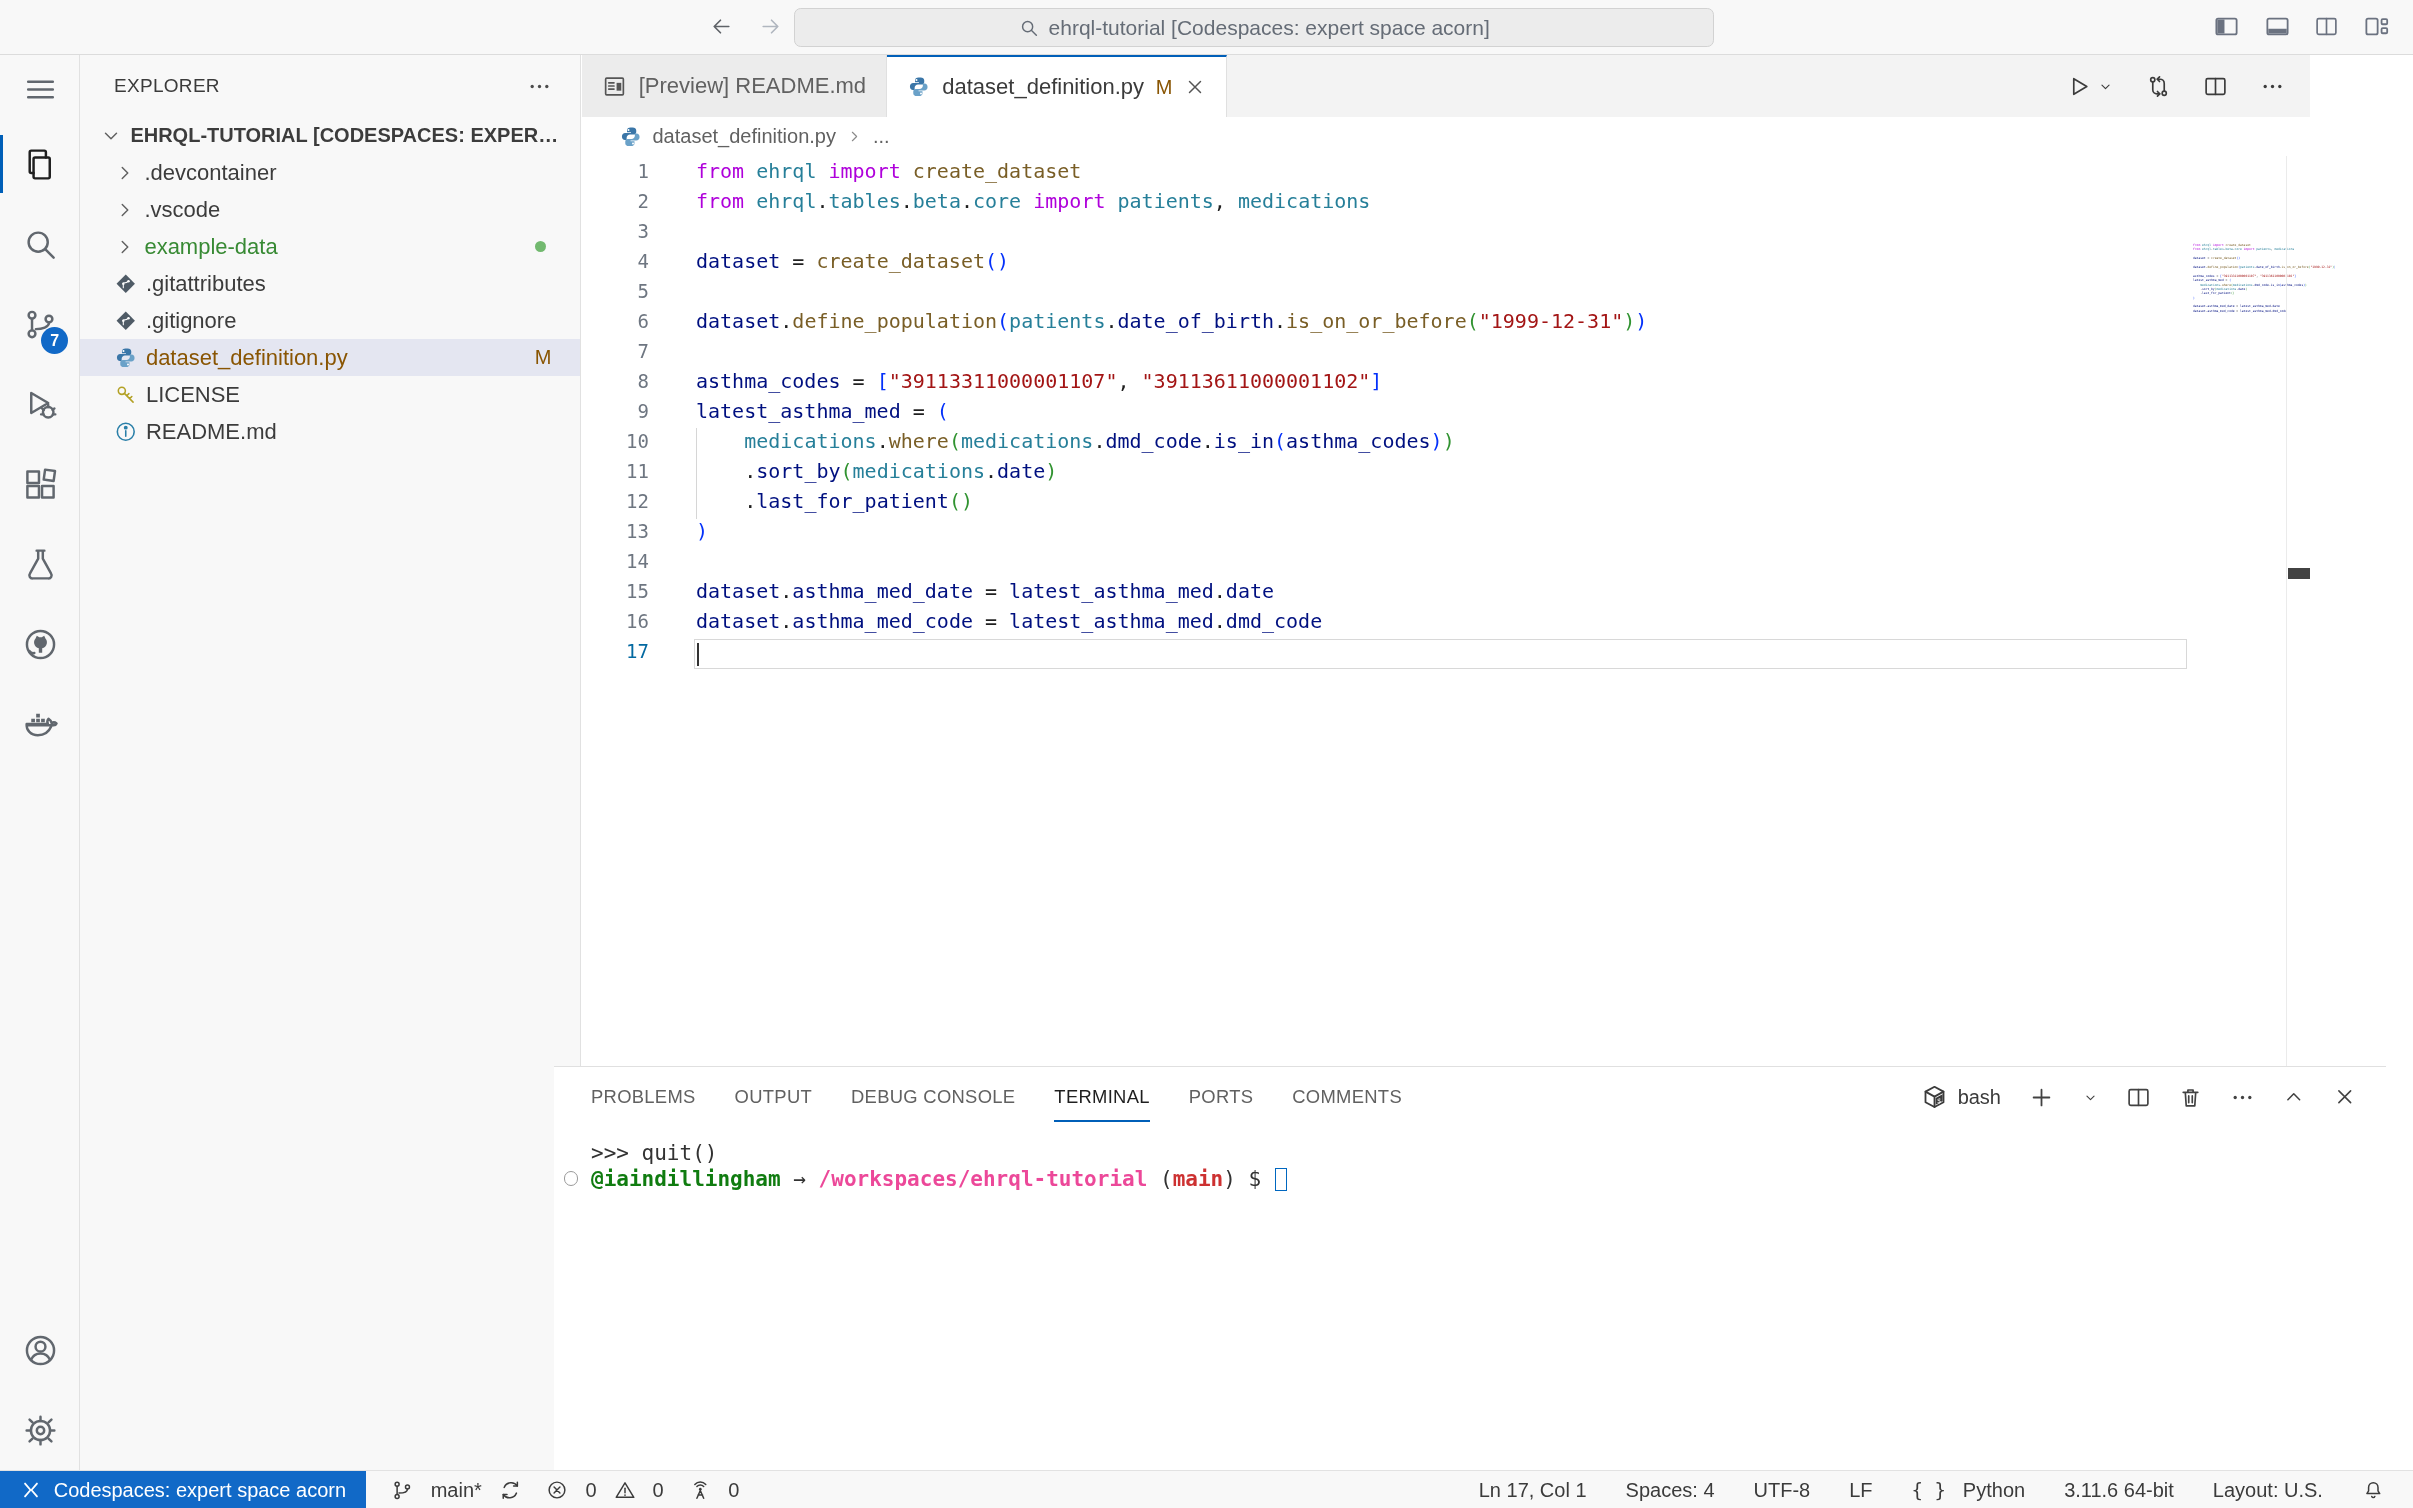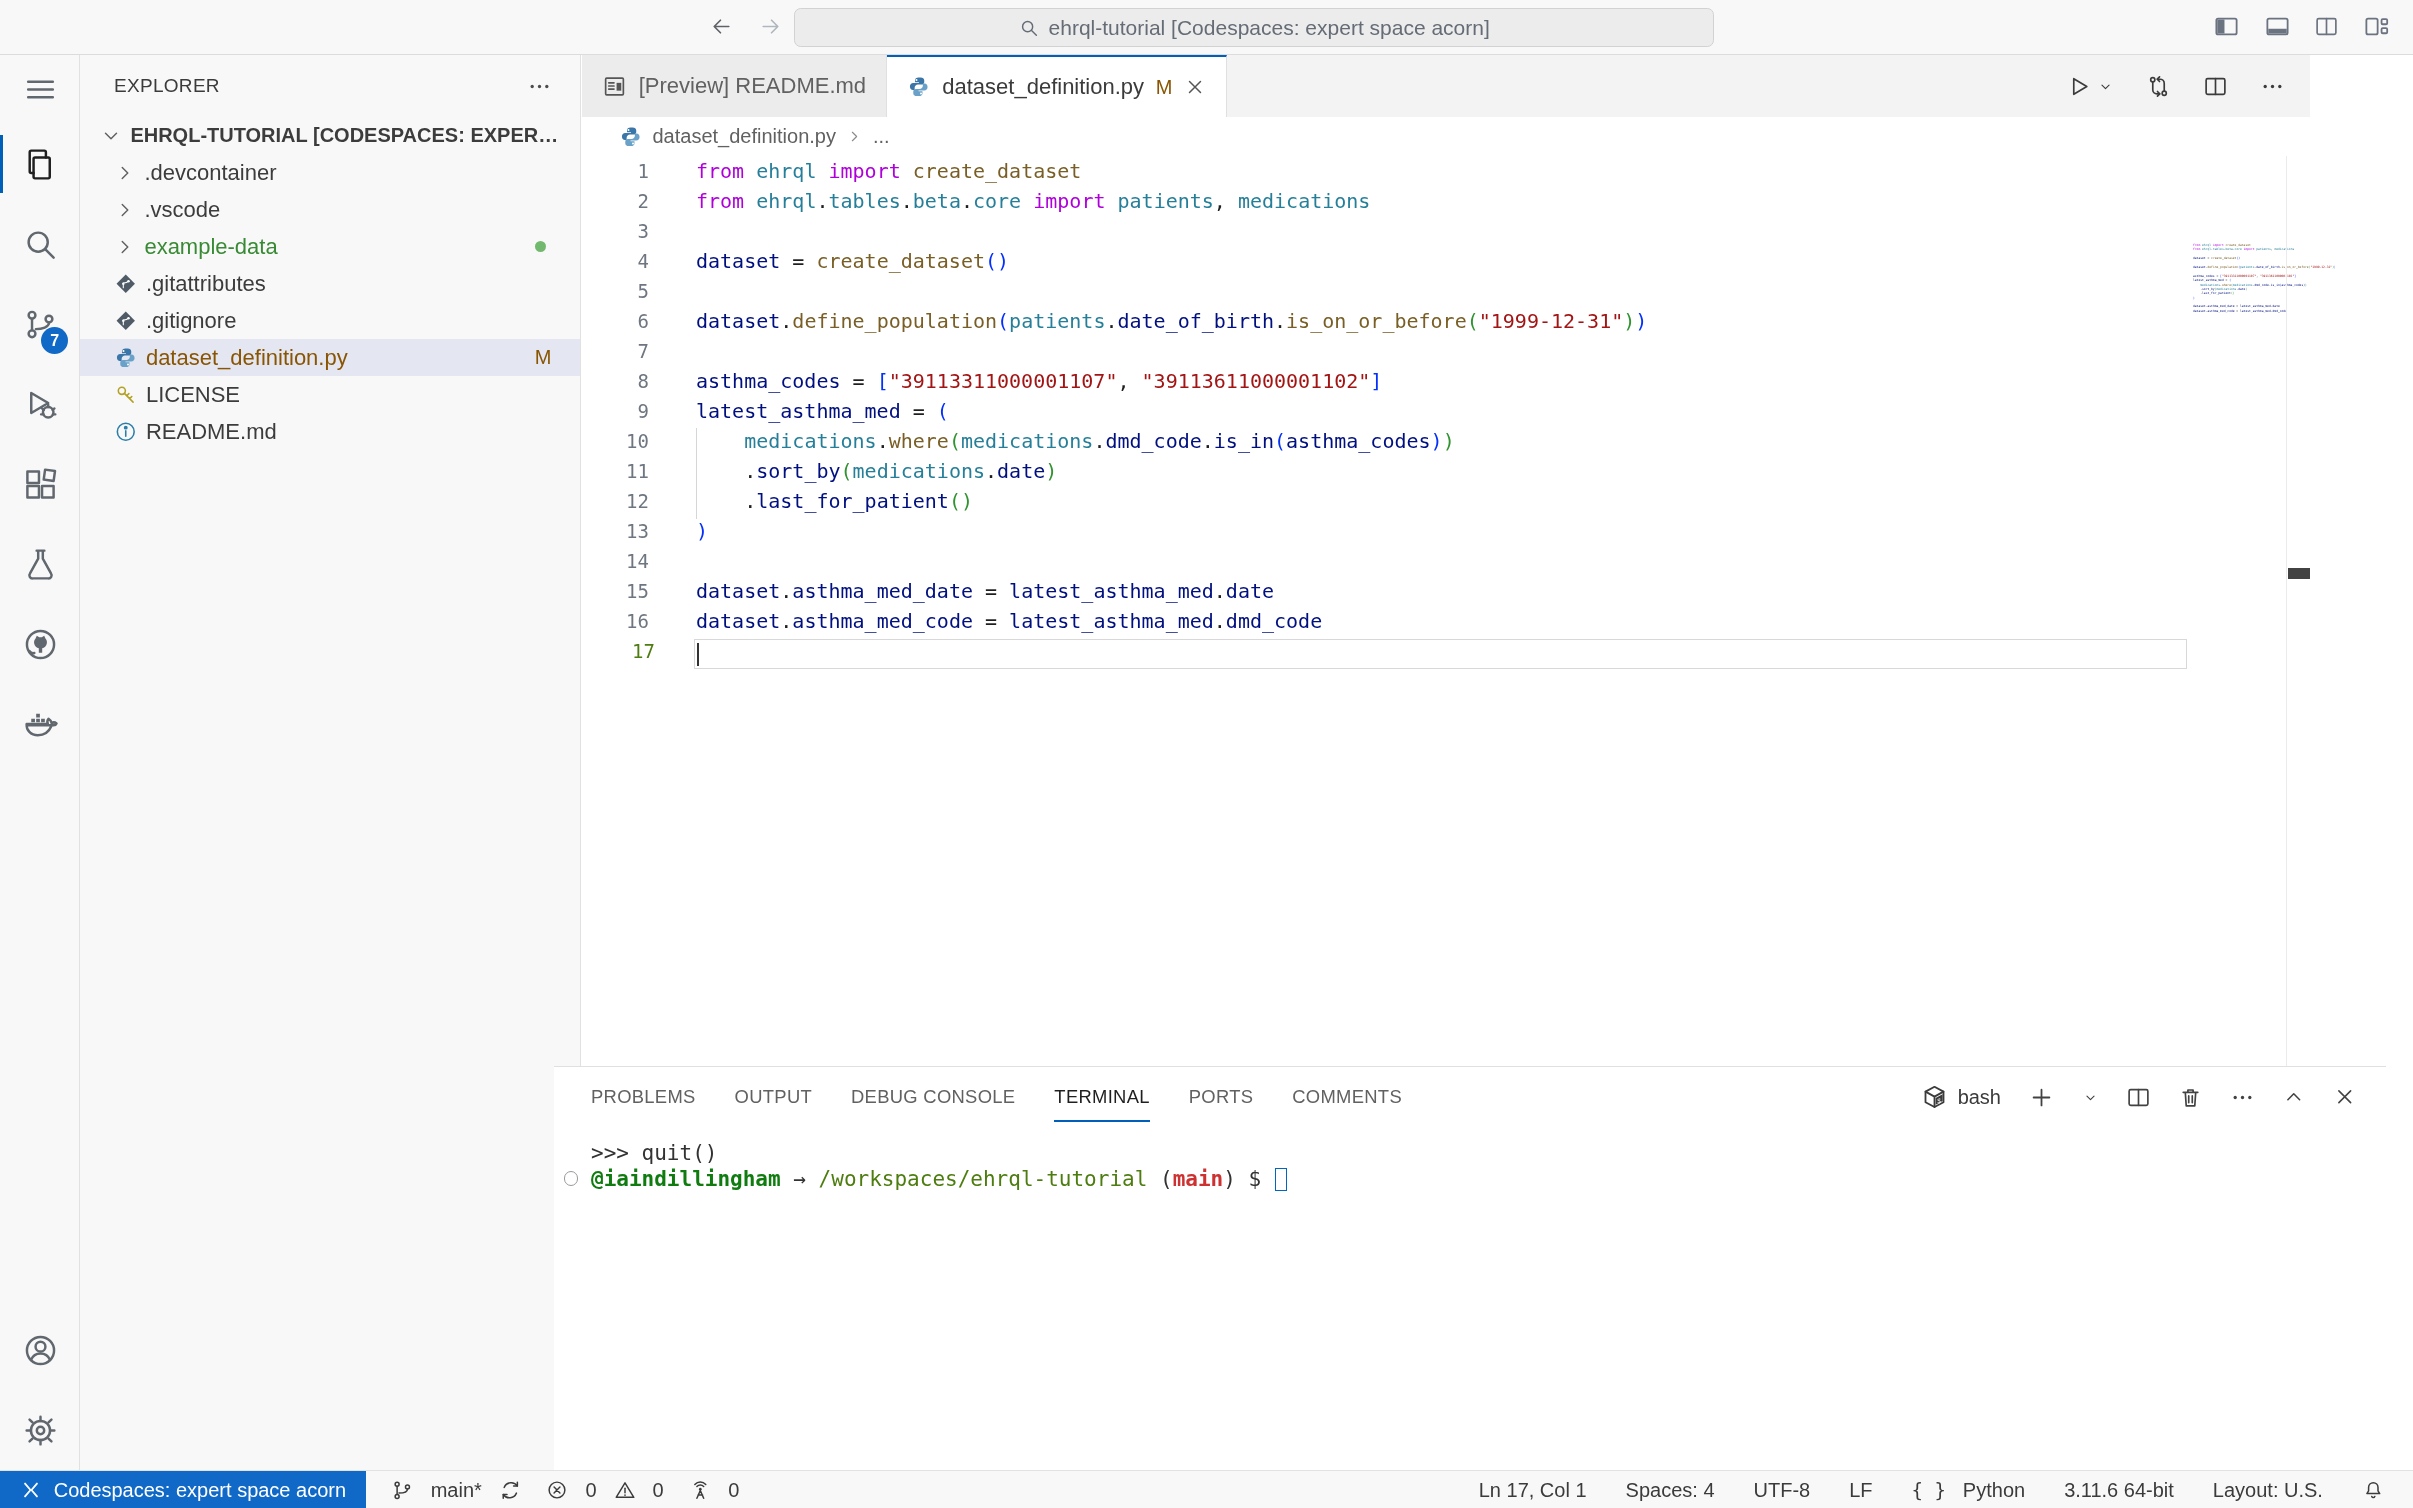--- a/index.html
+++ b/index.html
@@ -71,21 +71,21 @@
     align-items:center; gap:32px; color:#3b3b3b; }
   #editor-actions .pair { display:flex; align-items:center; gap:5px; }
   #breadcrumb { height:39px; display:flex; align-items:center; gap:10px; padding-left:37px;
     font-size:20px; color:#616161; }
   #breadcrumb .sep { color:#8a8a8a; }
 
   #code-area { position:relative; height:910px; font-family:"DejaVu Sans Mono", monospace; }
   .cl { height:30px; display:flex; }
   .cl-num { width:92px; padding-right:25px; text-align:right; color:#6e7681;
     font:19px/30px "DejaVu Sans Mono", monospace; flex:none; }
-  .cl-num.active { color:#4d7c0f;margin-left:6px; }
+  .cl-num.active { color:#0369a1; }
   .cl-text { padding-left:22px; font:20px/30px "DejaVu Sans Mono", monospace; white-space:pre; }
   .tk-kw { color:#af00db; } .tk-mod { color:#267f99; } .tk-fn { color:#795e26; }
   .tk-var { color:#001080; } .tk-str { color:#a31515; } .tk-b1 { color:#0431fa; }
   .tk-b2 { color:#319331; } .tk-pl { color:#1f1f1f; }
   #indent-guide { position:absolute; left:114px; top:272px; height:91px; width:0.8px; background:#d6d6d6; }
   #current-line { position:absolute; left:112px; top:483px; width:1493px; height:30px;
     border:1.7px solid #d8d8d8; }
   #caret { position:absolute; left:1.7px; top:2.5px; width:2.5px; height:23.5px; background:#333; }
   #minimap { position:absolute; left:1611px; top:87px; width:142px; height:109px; overflow:hidden; }
   .mm-line { height:4.4px; font:3px/4.4px "DejaVu Sans Mono", monospace; white-space:pre; }
@@ -98,21 +98,21 @@
   #panel-tabs { position:relative; height:60px; display:flex; align-items:center; gap:39px; padding-left:37px; }
   .ptab { position:relative; height:60px; display:flex; align-items:center; font-size:18.4px;
     letter-spacing:0.3px; color:#616161; cursor:pointer; }
   .ptab.active { color:#1f1f1f; }
   .ptab.active::after { content:""; position:absolute; left:0; right:0; bottom:5px; height:2.5px; background:#005fb8; }
   #panel-actions { position:absolute; right:30px; top:0; height:60px; display:flex;
     align-items:center; gap:27px; color:#424242; }
   #shell-group { display:flex; align-items:center; gap:10px; font-size:20px; color:#3b3b3b; }
   #term { padding:13.4px 0 0 37px; font:21px/26px "DejaVu Sans Mono", monospace; color:#1f1f1f; }
   .term-line { position:relative; height:26px; white-space:pre; }
-  .t-green { color:#107c10; font-weight:bold; } .t-blue { color:#4d7c0f; font-weight:normal; }
+  .t-green { color:#107c10; font-weight:bold; } .t-blue { color:#ec4899; font-weight:bold; }
   .t-red { color:#cd3131; font-weight:bold; } .t-plain { color:#333; }
   .term-deco { position:absolute; left:-27px; top:5px; width:14.2px; height:14.2px;
     border:1.7px solid #9a9a9a; border-radius:50%; }
   .term-cursor { display:inline-block; width:11.7px; height:22.6px; border:1.7px solid #0067c0;
     vertical-align:-4.2px; margin-left:1.7px; }
 
   
   #status-bar { position:absolute; left:0; top:1470px; width:2413px; height:39px;
     background:#f8f8f8; border-top:0.8px solid #e2e2e2; display:flex; align-items:center;
     justify-content:space-between; font-size:20px; color:#3b3b3b; }

